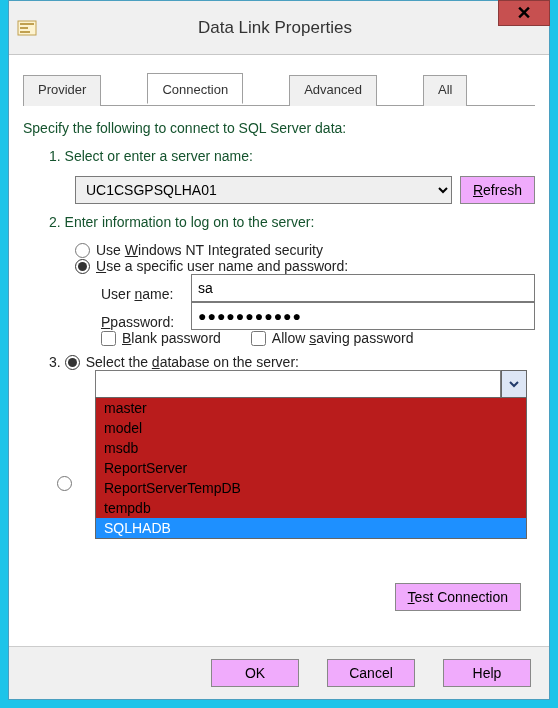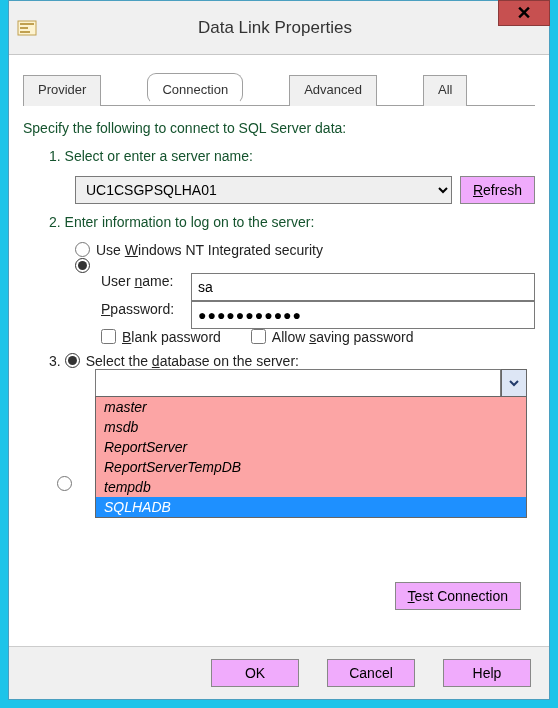--- a/index.html
+++ b/index.html
@@ -5,37 +5,37 @@
 * { box-sizing: border-box; }
 body { margin: 0; padding: 0; font-family: Tahoma, "Segoe UI", sans-serif; font-size: 13px; background: #1dc4e9; width: 558px; height: 708px; position: relative; }
 .window { position: absolute; left: 8px; top: 0; right: 8px; bottom: 8px; background: #fff; border: 1px solid #4a9fc0; }
 .titlebar { height: 54px; background: #f0f0f0; border-bottom: 1px solid #c7c7c7; display: flex; align-items: center; position: relative; }
 .title-icon { width: 28px; height: 28px; margin-left: 4px; display: flex; align-items: center; justify-content: center; }
 .title-text { flex: 1; text-align: center; font-size: 17px; color: #333; margin-right: 40px; }
 .close-btn { position: absolute; right: -1px; top: -1px; width: 52px; height: 26px; background: #c75050; color: #000; display: flex; align-items: center; justify-content: center; font-size: 18px; font-weight: bold; border: 1px solid #8b3a3a; cursor: pointer; }
 .content { padding: 20px 14px 10px 14px; position: relative; }
 .tabstrip { display: flex; border-bottom: 1px solid #a0a0a0; margin-bottom: 14px; gap: 47px; }
 .tab { padding: 6px 14px; border: 1px solid #a0a0a0; border-bottom: none; background: #f0f0f0; margin-right: -1px; margin-bottom: -1px; font-size: 13px; cursor: pointer; color: #333; }
-.tab.active { background: #fff; border-bottom: 1px solid #fff; position: relative; z-index: 2; top: -2px; padding-top: 8px; border-radius: 9px; }
+.tab.active { background: #fff; border-bottom: 1px solid #fff; position: relative; z-index: 2; top: -2px; padding-top: 8px; }
 .body-text { font-size: 14px; color: #14532d; margin-bottom: 12px; }
-.row { display: flex; align-items: flex-start; margin-bottom: 0; }
+.row { display: flex; align-items: flex-end; margin-bottom: 0; }
 .indent1 { margin-left: 26px; }
 .indent2 { margin-left: 52px; }
 .indent3 { margin-left: 78px; }
 .btn { background: #f0abfc; border: 1px solid #888; padding: 5px 12px; font-family: inherit; font-size: 14px; cursor: pointer; }
 input[type=radio] { width: 15px; height: 15px; margin: 0 6px 0 0; accent-color: #333; }
 input[type=checkbox] { width: 15px; height: 15px; margin: 0 6px 0 0; accent-color: #333; }
 input[type=text], input[type=password] { border: 1px solid #7a7a7a; padding: 4px 6px; font-family: inherit; font-size: 14px; height: 28px; }
 .lbl { font-size: 14px; color: #222; }
 .u { text-decoration: underline; }
 .dbsection { position: relative; }
 .db-combo { width: 432px; display: flex; }
 .db-edit { flex: 1; border: 1px solid #666; border-right: none; height: 28px; padding: 3px 6px; font-size: 14px; font-family: inherit; }
 .db-arrow { width: 26px; height: 28px; background: #dde6f5; border: 1px solid #666; display: flex; align-items: center; justify-content: center; cursor: pointer; font-weight: bold; color: #223a6a; }
-.db-list { position: absolute; top: 27px; left: 0; width: 432px; border: 1px solid #666; background: #fca5a5; max-height: 180px; overflow: hidden; z-index: 10; font-style: italic; }
+.db-list { position: absolute; top: 27px; left: 0; width: 432px; border: 1px solid #666; background: #b91c1c; max-height: 180px; overflow: hidden; z-index: 10; }
 .db-item { padding: 2px 8px; font-size: 14px; cursor: pointer; }
 .db-item.sel { background: #1e90ff; color: #fff; }
 .btnrow { display: flex; justify-content: flex-end; gap: 28px; padding: 12px 18px; border-top: 1px solid #ccc; position: absolute; bottom: 0; left: 0; right: 0; background: #f0f0f0; }
 .btnrow .btn { min-width: 88px; }
 .testrow { display: flex; justify-content: flex-end; margin-top: 70px; padding-right: 14px; }
 </style>
 </head>
 <body>
 
 <div class="window">
@@ -75,20 +75,21 @@
 
     <div class="body-text indent1" style="margin-top:10px">2. Enter information to log on to the server:</div>
 
     <div class="row indent2">
       <input type="radio" name="auth" style="">
       <span class="lbl"><span>Use </span><span class="u">W</span><span>indows NT Integrated security</span></span>
     </div>
 
     <div class="row indent2">
       <input type="radio" name="auth" checked="" style="">
+      <span class="lbl"><span class="u">U</span><span>se a specific user name and password:</span></span>
     </div>
 
     <div class="row indent3">
       <span class="lbl" style="width:90px"><span>User </span><span class="u">n</span><span>ame:</span></span>
       <input type="text" style="flex: 1 1 0%;" value="sa">
     </div>
 
     <div class="row indent3">
       <span class="lbl" style="width:90px"><span class="u">P</span><span>password:</span></span>
       <input type="text" style="flex: 1 1 0%; letter-spacing: 1px;" value="●●●●●●●●●●●">
@@ -112,20 +113,21 @@
       <div class="db-combo">
         <input class="db-edit" type="text" value="" style="">
         <div class="db-arrow">
           <svg width="12" height="12" viewBox="0 0 12 12">
               <path d="M2 4 L6 8 L10 4" stroke="#223a6a" stroke-width="2" fill="none"></path>
             </svg>
         </div>
       </div>
       <div class="db-list" id="db-list">
           <div class="db-item">master</div>
+          <div class="db-item">model</div>
           <div class="db-item">msdb</div>
           <div class="db-item">ReportServer</div>
           <div class="db-item">ReportServerTempDB</div>
           <div class="db-item">tempdb</div>
           <div class="db-item sel">SQLHADB</div>
         </div>
     </div>
 
     <div class="row" style="margin-top:200px;margin-left:48px">
       <input type="radio" name="db" style="visibility: hidden;">

